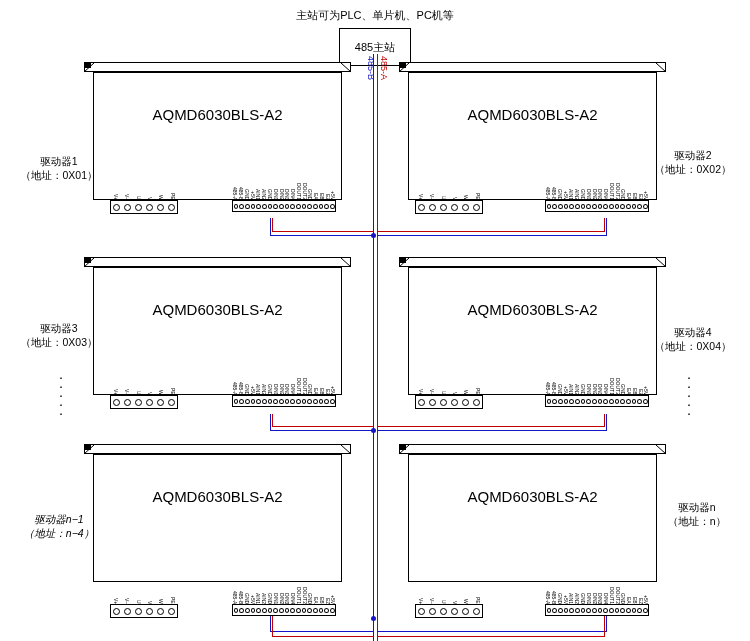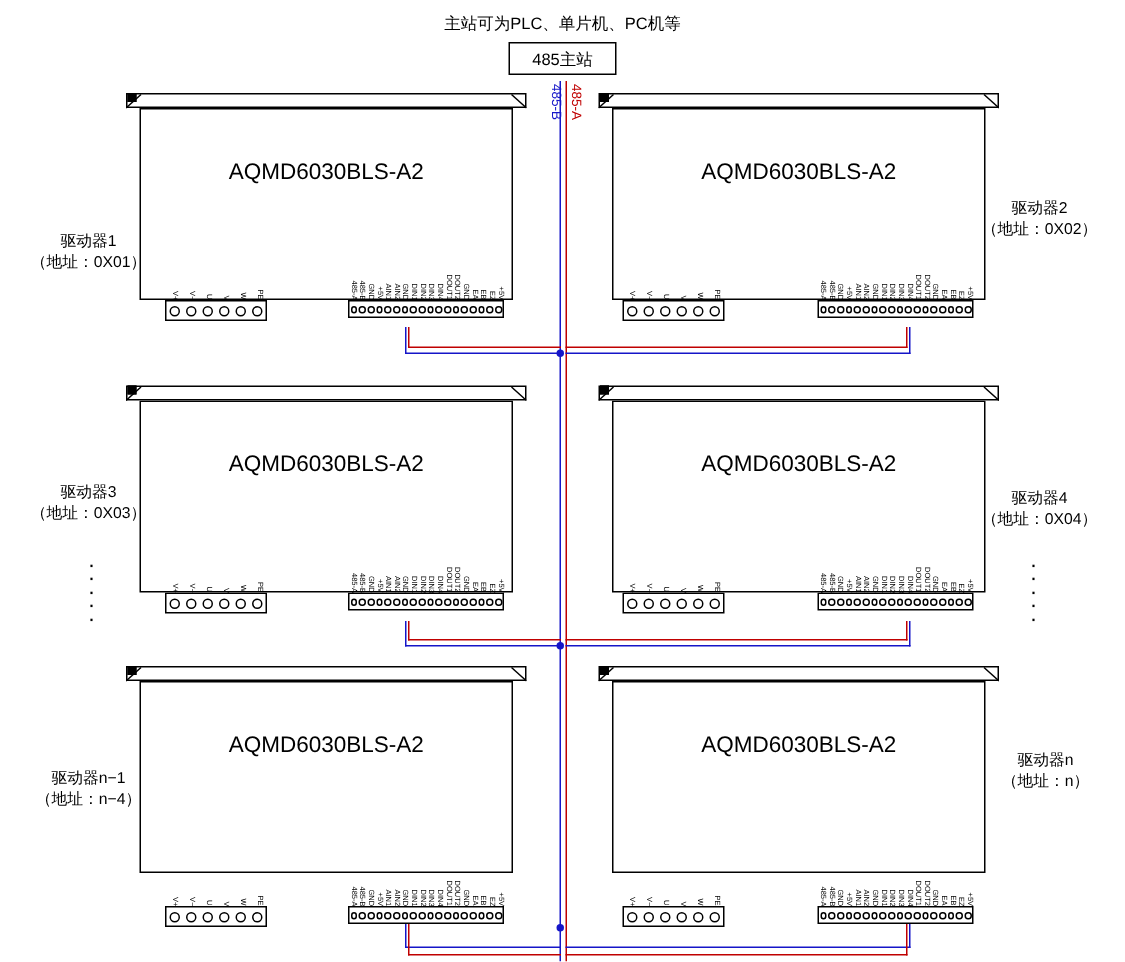--- a/index.html
+++ b/index.html
@@ -1,20 +1,20 @@
 <!DOCTYPE html>
 <html><head>
 <meta charset="utf-8">
 <style>
   html,body{margin:0;padding:0;background:#ffffff;}
   body{width:750px;height:641px;position:relative;overflow:hidden;
        font-family:"Liberation Sans","DejaVu Sans",sans-serif;color:#000;}
   .abs{position:absolute;}
   .master-label{left:0;top:8px;width:750px;text-align:center;font-size:11px;}
-  .master-box{left:339px;top:28px;width:72px;height:22px;border:1px solid #000;
+  .master-box{left:339px;top:28px;width:72px;height:38px;border:1px solid #000;
        box-sizing:border-box;display:flex;align-items:center;justify-content:center;
        font-size:11px;background:#fff;}
   
   .trunk{width:1px;}
   .trunk-b{left:373px;top:54px;height:587px;background:#1515c8;}
   .trunk-a{left:377px;top:54px;height:587px;background:#c00000;}
   .trunkLabel{font-size:9px;letter-spacing:0px;writing-mode:vertical-rl;
        text-orientation:mixed;line-height:9px;white-space:nowrap;}
   .lbl-b{left:366px;top:56px;color:#1515c8;}
   .lbl-a{left:379px;top:56px;color:#c00000;}
@@ -54,33 +54,33 @@
 
 <div class="abs trunk trunk-b"></div>
 <div class="abs trunk trunk-a"></div>
 <div class="abs trunkLabel lbl-b">485-B</div>
 <div class="abs trunkLabel lbl-a">485-A</div>
 
 <div class="abs sideLabel" style="left:18px;top:132px;width:82px;margin-top:22px;">
   <div>驱动器1</div>
   <div>（地址：0X01）</div>
 </div>
-<div class="abs sideLabel" style="left:652px;top:132px;width:82px;">
+<div class="abs sideLabel" style="left:652px;top:148px;width:82px;">
   <div>驱动器2</div>
   <div>（地址：0X02）</div>
 </div>
 <div class="abs sideLabel" style="left:18px;top:321px;width:82px;">
   <div>驱动器3</div>
   <div>（地址：0X03）</div>
 </div>
 <div class="abs sideLabel" style="left:652px;top:325px;width:82px;">
   <div>驱动器4</div>
   <div>（地址：0X04）</div>
 </div>
-<div class="abs sideLabel" style="left:14px;top:512px;width:90px;">
+<div class="abs sideLabel" style="left:14px;top:512px;width:90px;font-style:italic;">
   <div>驱动器n−1</div>
   <div>（地址：n−4）</div>
 </div>
 <div class="abs sideLabel" style="left:656px;top:500px;width:82px;">
   <div>驱动器n</div>
   <div>（地址：n）</div>
 </div>
 
 <div class="abs dots-v" style="left:56px;top:372px;width:10px;">
   <div>·</div>

